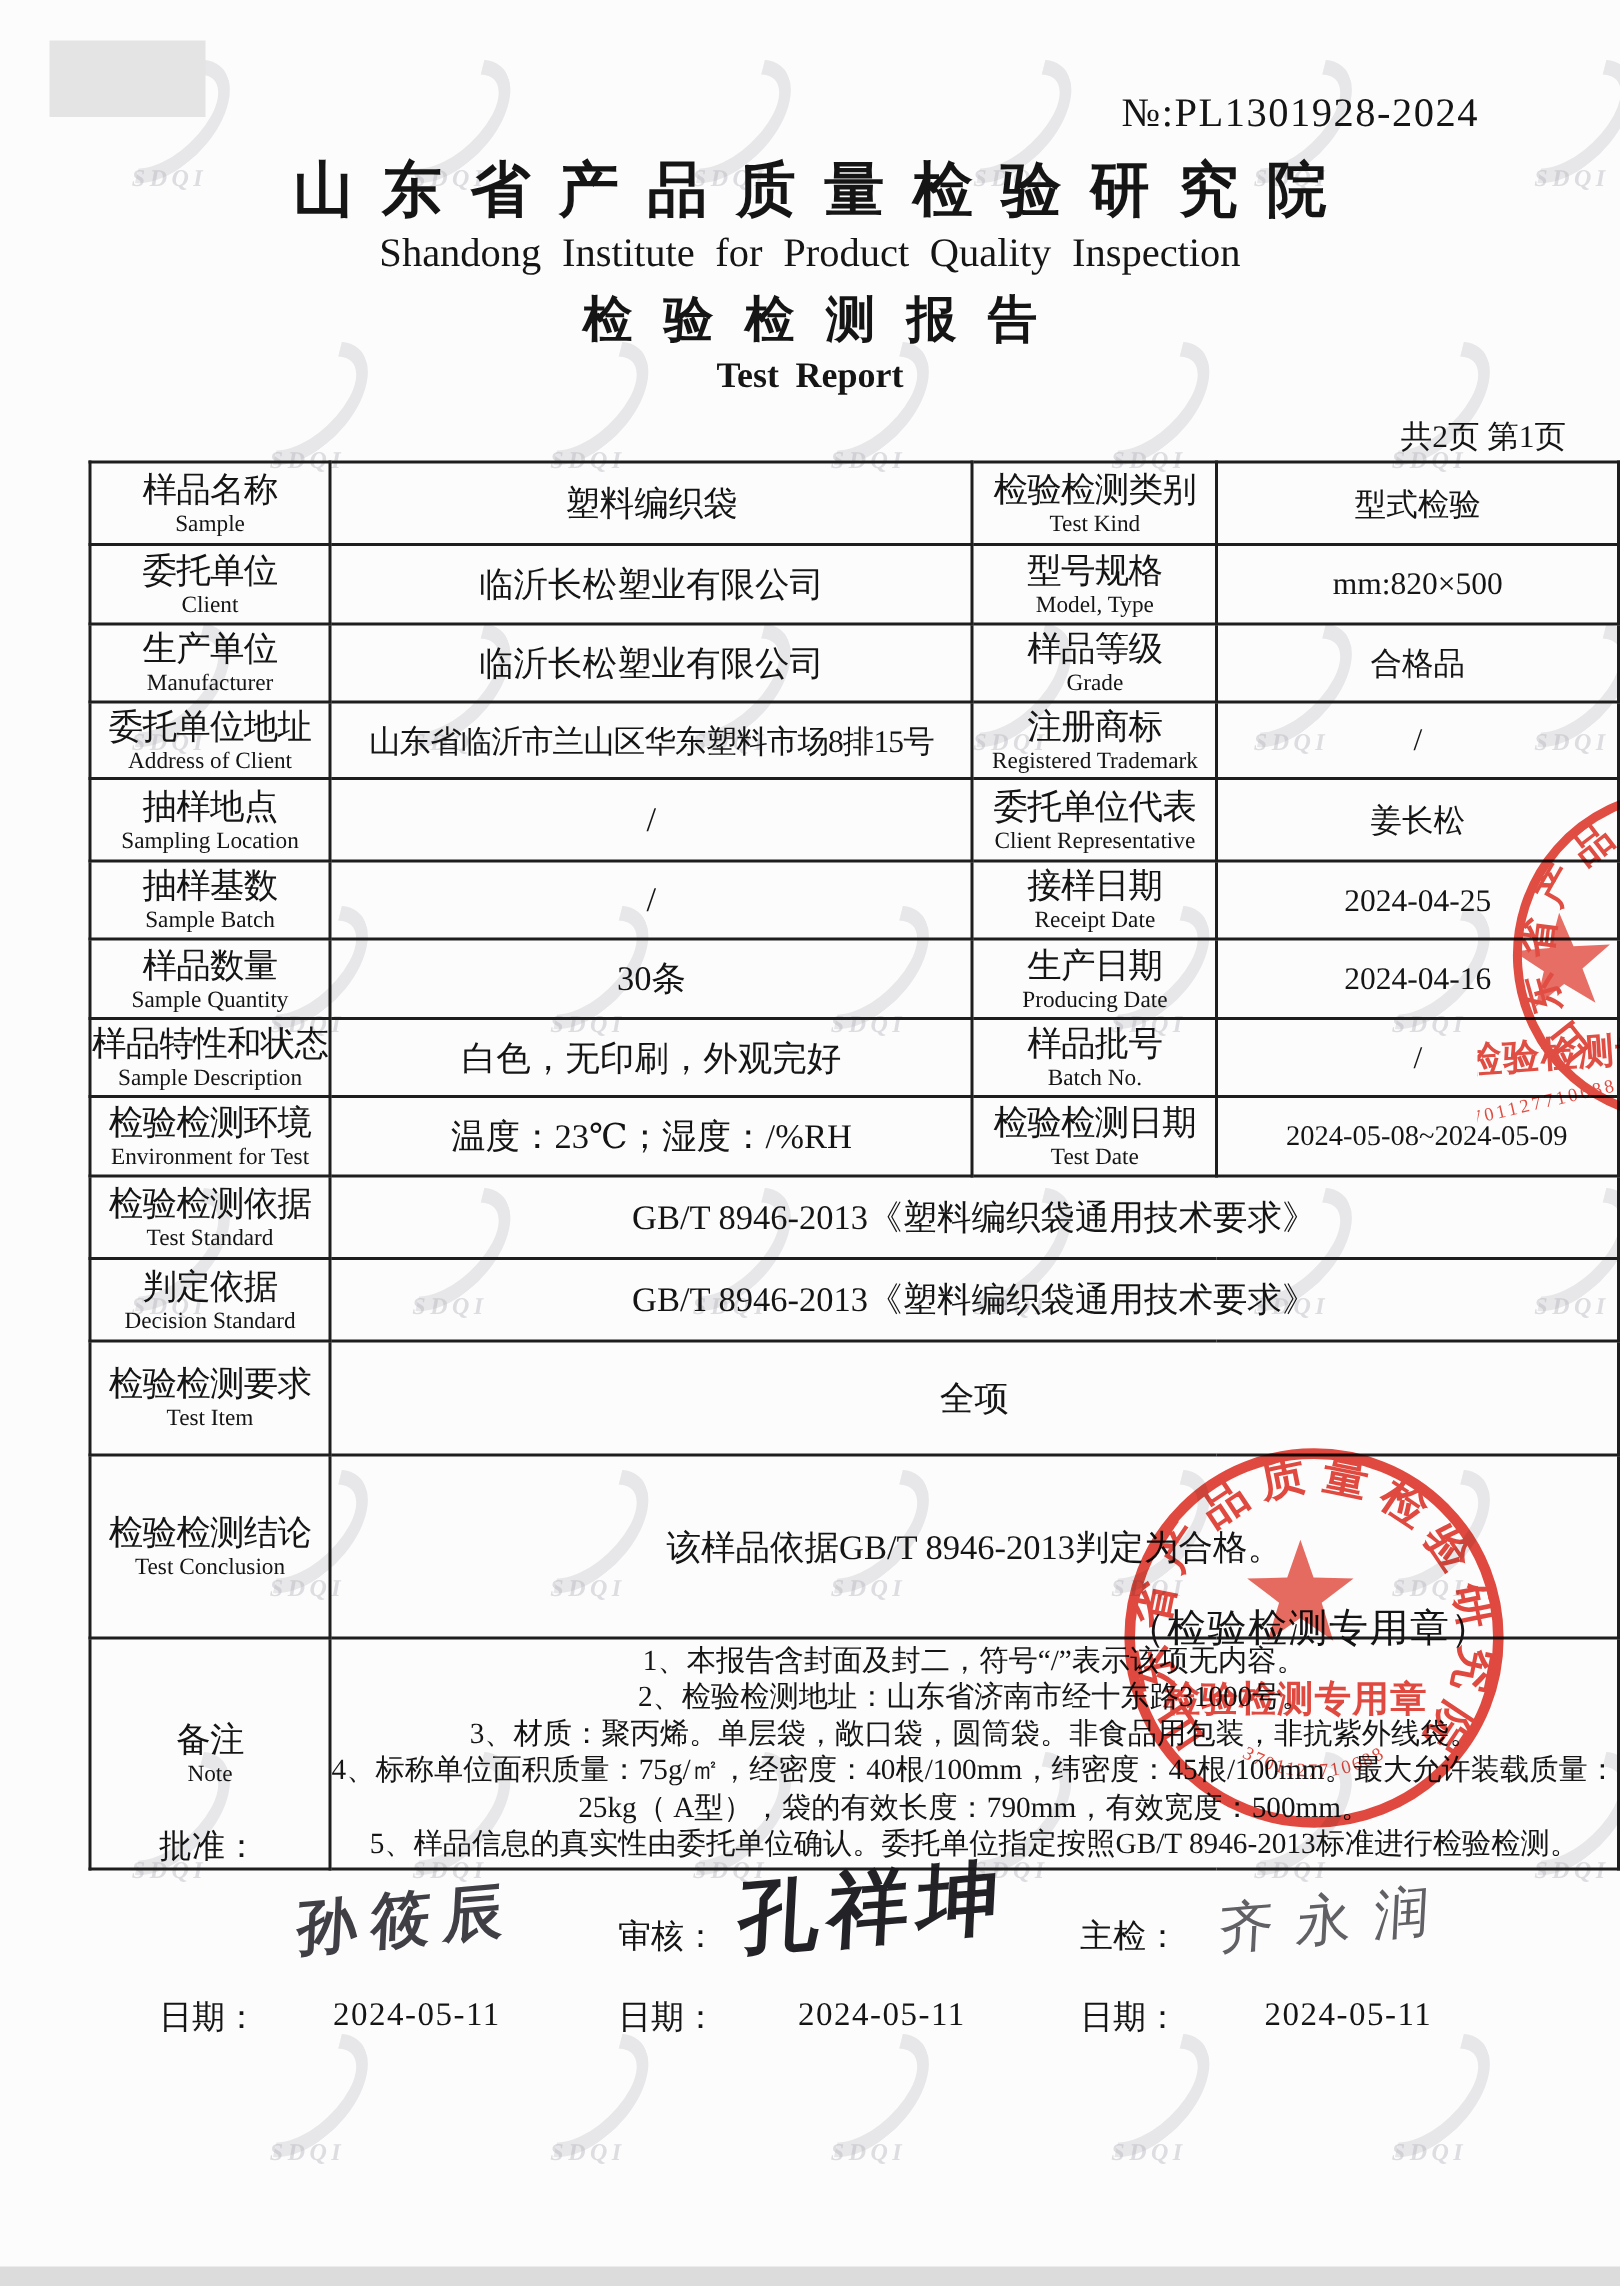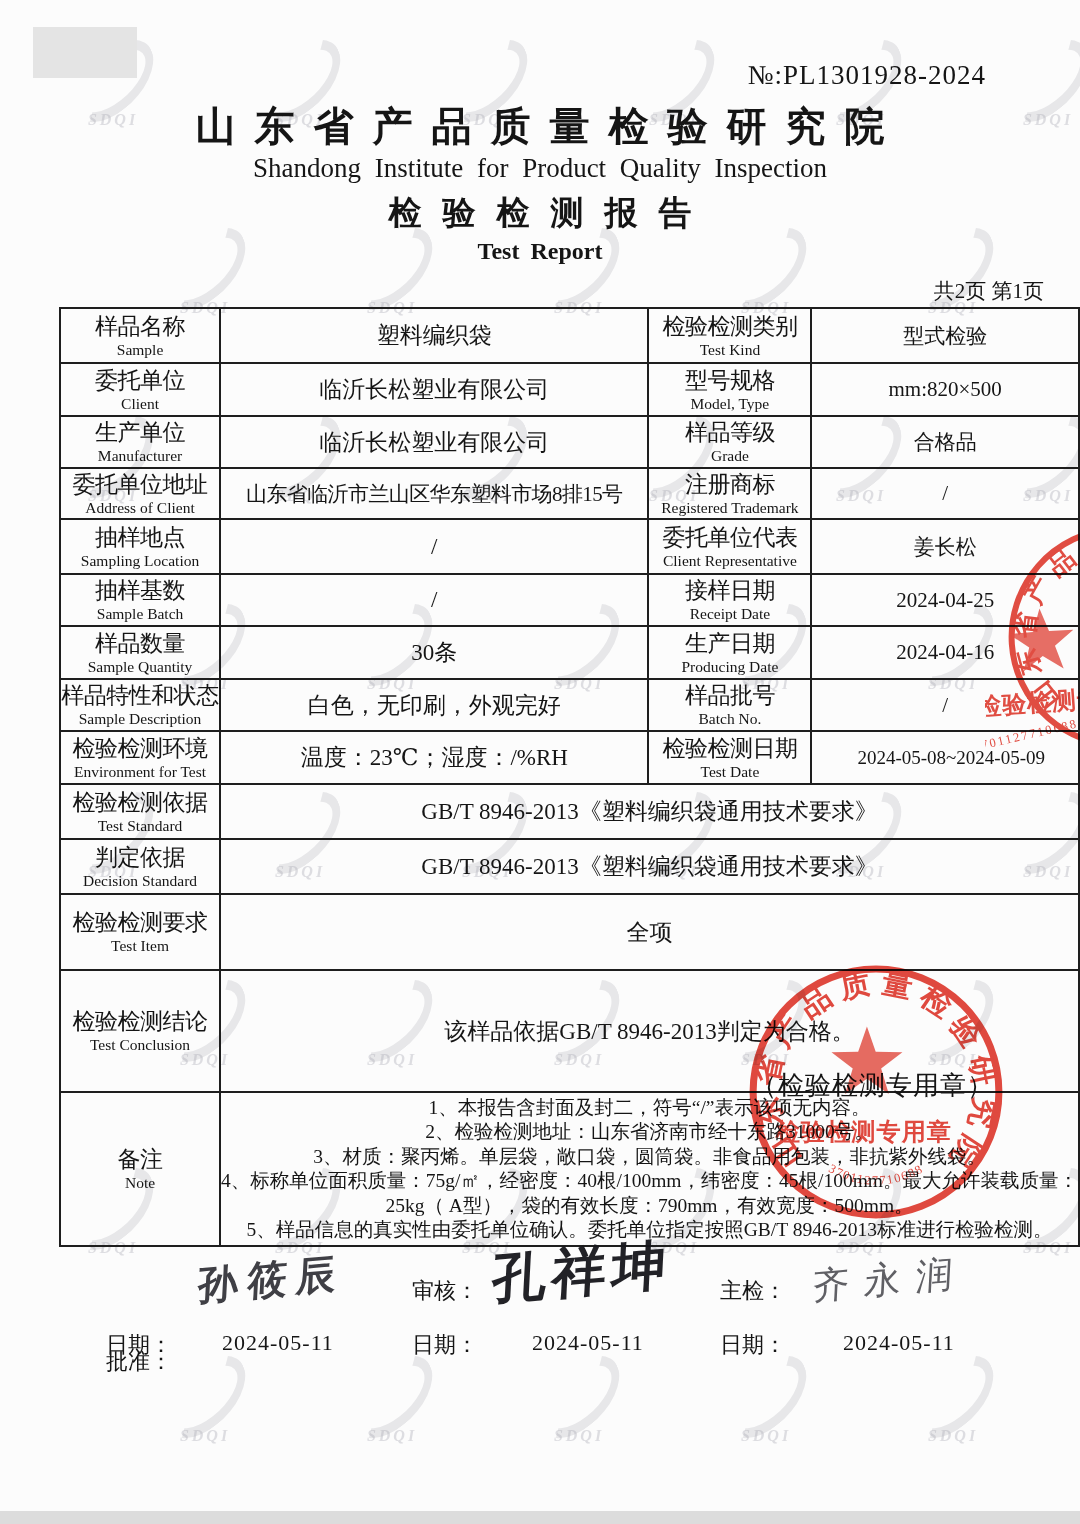--- a/index.html
+++ b/index.html
@@ -435,21 +435,21 @@
       <path id="arcEdge" d="M 65 175 A 86 86 0 1 1 205 175" fill="none"></path>
       <text fill="#e03a2e" font-size="26" font-weight="bold">
         <textPath href="#arcEdge" startOffset="50%" text-anchor="middle" textLength="398">山东省产品质量检验研究院</textPath>
       </text>
       <polygon fill="#e03a2e" fill-opacity=".82" points="57,91 65,114 89.3,114.5 69.9,129.2 77,152.5 57,138.6 37,152.5 44.1,129.2 24.7,114.5 49,114"></polygon>
       <text x="-12" y="193" font-size="24" font-weight="bold" fill="#e03a2e" letter-spacing="1">检验检测专用章</text>
       <text x="-18" y="226" font-size="12.5" fill="#e03a2e" letter-spacing="2" transform="rotate(-9 0 226)">3701127710688</text>
     </g>
   </svg>
 
-  <div class="sig-label" style="left:106px;top:1347px">批准：</div>
+  <div class="sig-label" style="left:106px;top:1216px">批准：</div>
   <div class="sig-name sig-a">孙筱辰</div>
   <div class="sig-label" style="left:412px;top:1276px">审核：</div>
   <div class="sig-name sig-b">孔祥坤</div>
   <div class="sig-label" style="left:720px;top:1276px">主检：</div>
   <div class="sig-name sig-c">齐永润</div>
 
   <div class="sig-label" style="left:106px;top:1330px">日期：</div>
   <div class="date-val" style="left:222px;top:1330px">2024-05-11</div>
   <div class="sig-label" style="left:412px;top:1330px">日期：</div>
   <div class="date-val" style="left:532px;top:1330px">2024-05-11</div>

